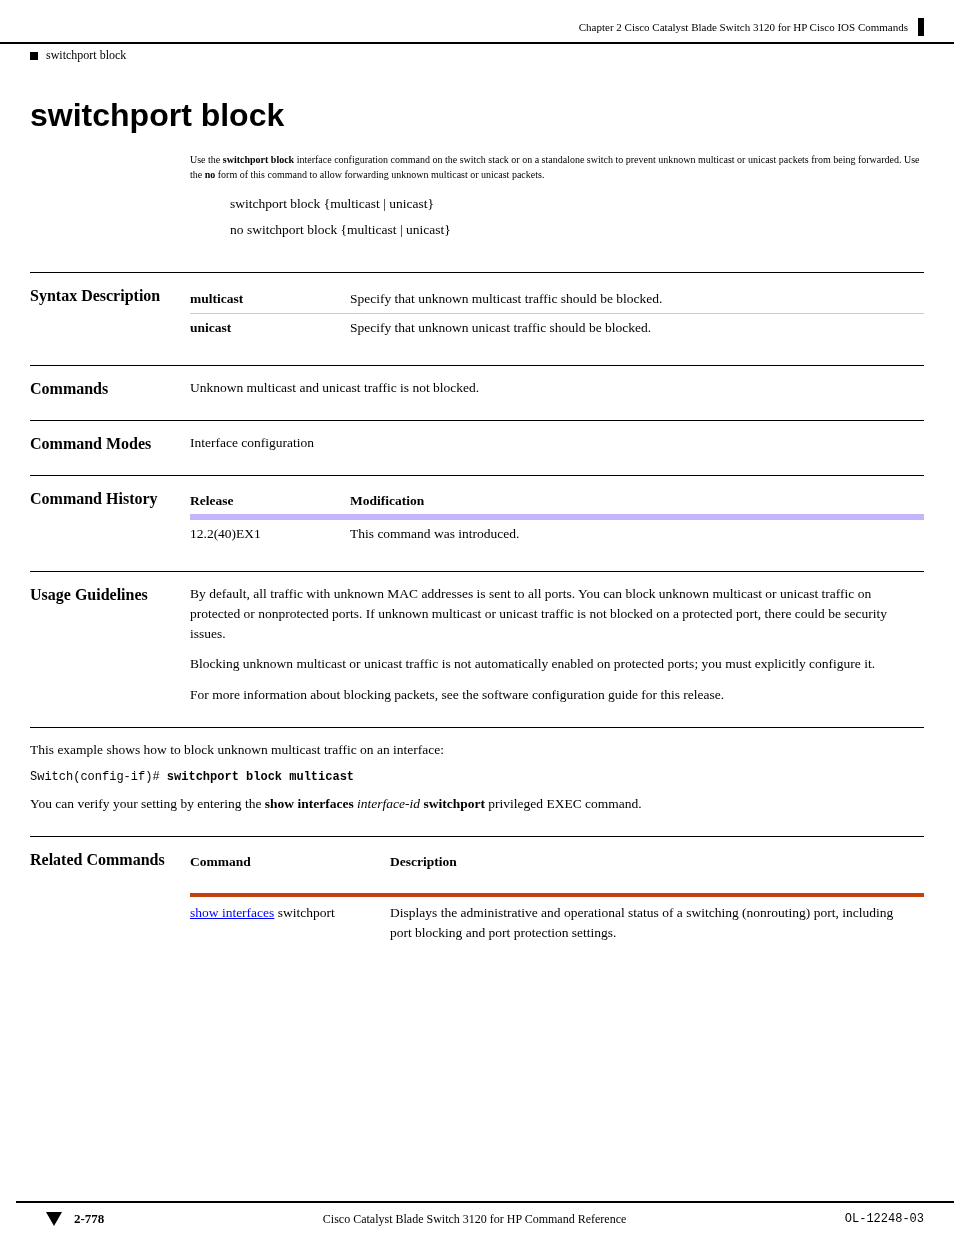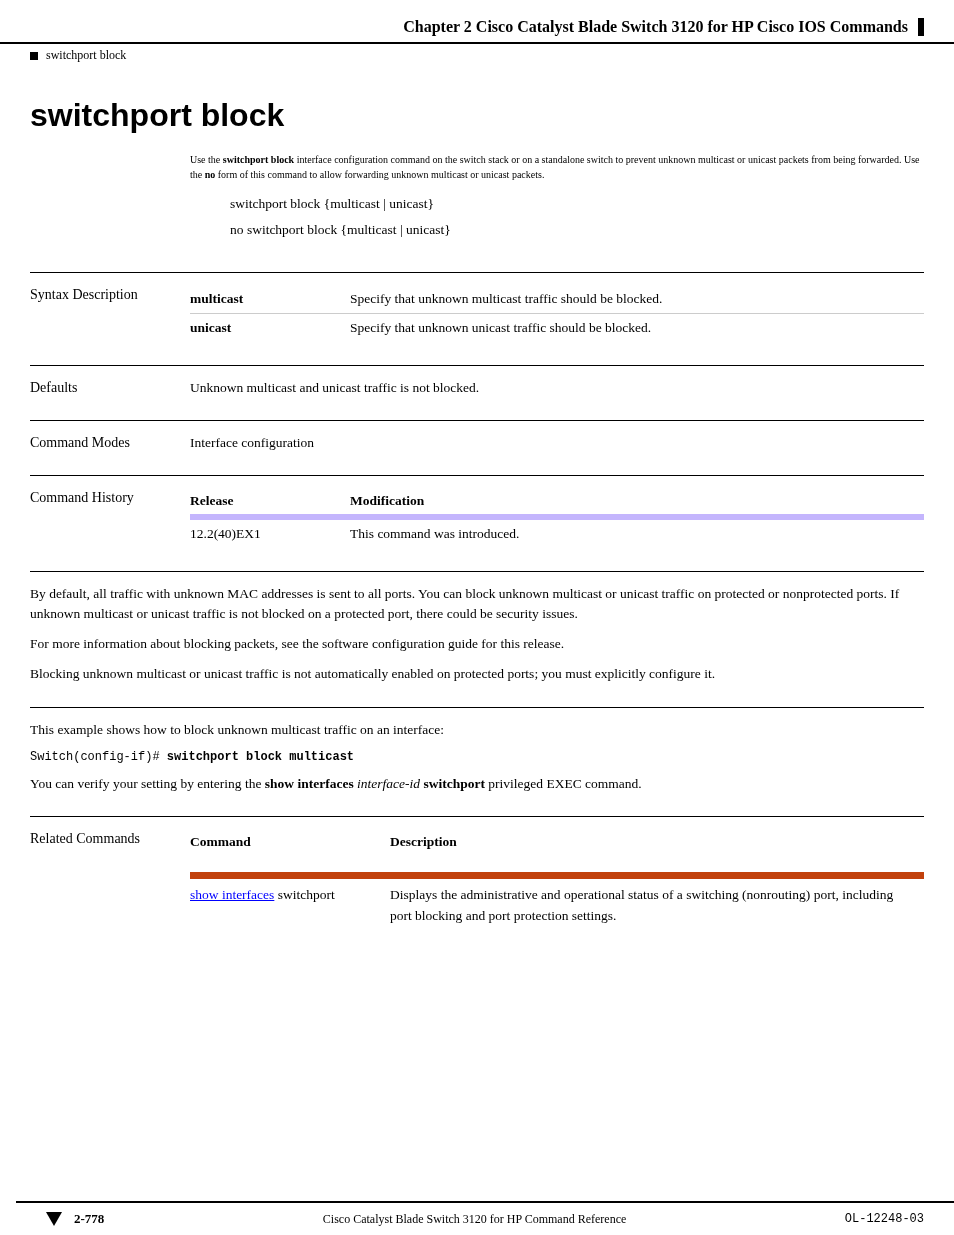--- a/index.html
+++ b/index.html
@@ -16,22 +16,22 @@
     
     .page-header {
       display: flex;
       justify-content: flex-end;
       align-items: center;
       padding: 18px 30px 6px 30px;
       border-bottom: 2px solid #000;
       margin-bottom: 0;
     }
     .page-header-title {
-      font-size: 16px;
-      font-weight: bold;
+      font-size: 11px;
+      font-weight: normal;
       text-align: center;
     }
     .header-rule-right {
       width: 6px;
       background: #000;
       height: 18px;
       margin-left: 10px;
       display: inline-block;
       vertical-align: middle;
     }
@@ -89,22 +89,22 @@
     
     .section-row {
       display: flex;
       border-top: 1px solid #000;
       padding: 12px 0;
       margin-top: 10px;
     }
     .section-label {
       width: 160px;
       min-width: 160px;
-      font-weight: normal;
-      font-size: 14px;
+      font-weight: bold;
+      font-size: 16px;
       padding-right: 10px;
       padding-top: 2px;
     }
     .section-content {
       flex: 1;
       font-size: 13.5px;
       line-height: 1.5;
     }
 
     
@@ -157,21 +157,21 @@
 
     
     .rel-table {
       width: 100%;
       border-collapse: collapse;
       font-size: 13.5px;
     }
     .rel-table th {
       font-weight: bold;
       text-align: left;
-      border-bottom: 7px solid #c2410c;
+      border-bottom: 4px solid #c2410c;
       padding: 3px 6px 20px 0;
       margin-left: 32px;
     }
     .rel-table td {
       padding: 6px 6px 6px 0;
       vertical-align: top;
       border-bottom: 1px solid #ccc;
     }
     .rel-table tr:last-child td {
       border-bottom: none;
@@ -270,21 +270,21 @@
           <tr>
             <td class="col-term">unicast</td>
             <td>Specify that unknown unicast traffic should be blocked.</td>
           </tr>
         </tbody>
       </table>
     </div>
   </div>
 
   <div class="section-row">
-    <div class="section-label">Defaults</div>
+    <div class="section-label">Commands</div>
     <div class="section-content">Unknown multicast and unicast traffic is not blocked.</div>
   </div>
 
   <div class="section-row">
     <div class="section-label">Command Modes</div>
     <div class="section-content">Interface configuration</div>
   </div>
 
   <div class="section-row">
     <div class="section-label">Command History</div>
@@ -300,24 +300,25 @@
           <tr>
             <td>12.2(40)EX1</td>
             <td>This command was introduced.</td>
           </tr>
         </tbody>
       </table>
     </div>
   </div>
 
   <div class="section-row">
+    <div class="section-label">Usage Guidelines</div>
     <div class="section-content">
       <p class="usage-para">By default, all traffic with unknown MAC addresses is sent to all ports. You can block unknown multicast or unicast traffic on protected or nonprotected ports. If unknown multicast or unicast traffic is not blocked on a protected port, there could be security issues.</p>
+      <p class="usage-para">Blocking unknown multicast or unicast traffic is not automatically enabled on protected ports; you must explicitly configure it.</p>
       <p class="usage-para">For more information about blocking packets, see the software configuration guide for this release.</p>
-      <p class="usage-para">Blocking unknown multicast or unicast traffic is not automatically enabled on protected ports; you must explicitly configure it.</p>
     </div>
   </div>
 
   <div class="section-row">
     <div class="section-content">
       <p>This example shows how to block unknown multicast traffic on an interface:</p>
       <code class="code-line">
         <span>Switch(config-if)# </span><span class="code-keyword">switchport block multicast</span>
       </code>
       <p>

